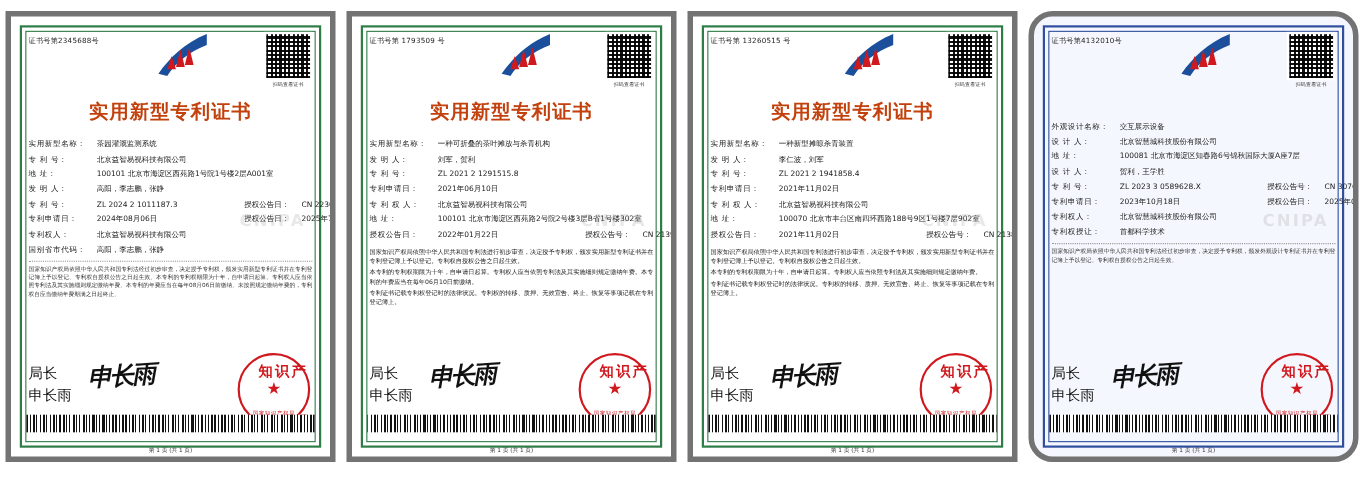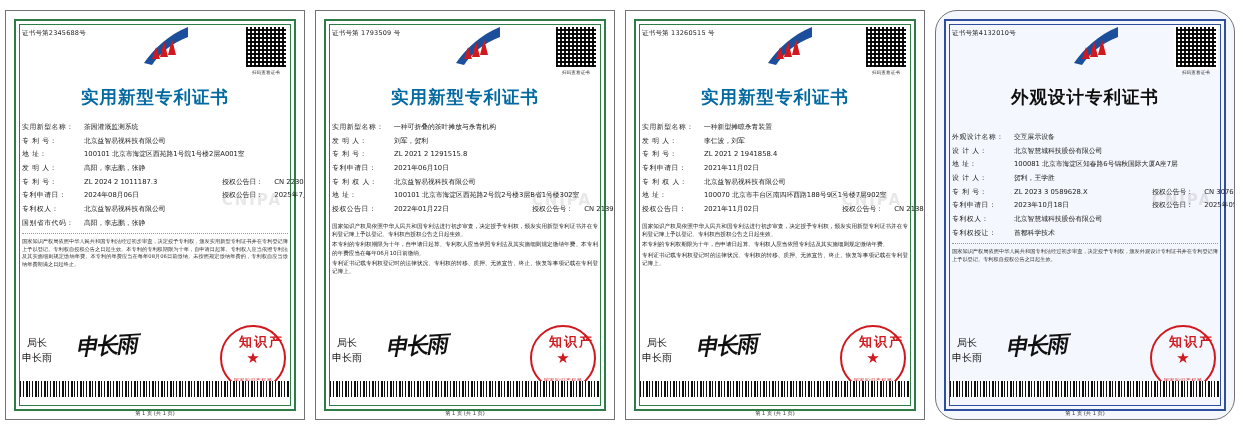--- a/index.html
+++ b/index.html
@@ -14,21 +14,21 @@
     flex-direction:row;
     width:1243px;height:435px;
     box-sizing:border-box;
   }
   .cert{
     position:relative;
     width:300px;height:410px;
     margin:10px 5px 0 5px;
     box-sizing:border-box;
     background:#ffffff;
-    border:1px solid #737373;
+    border:5px solid #737373;
     overflow:hidden;
   }
   
   .cert .frame{
     position:absolute;
     left:8px;top:8px;right:8px;bottom:8px;
     border:2px solid #2e7d46;
     box-sizing:border-box;
   }
   .cert .frame:before{
@@ -75,21 +75,21 @@
     border:2px solid #fff;
     position:relative;
   }
   .qrwrap{text-align:center;}
   .qrcap{font-size:4.5px;color:#333;margin-top:1px;letter-spacing:.2px;}
 
   .title{
     text-align:center;
     font-size:17.5px;
     font-weight:bold;
-    color:#0369a1;
+    color:#c2410c;
     letter-spacing:1px;
     margin-top:2px;
     font-family:"DejaVu Serif", serif;
   }
   .cert.blue .title{color:#0d0d0d;}
 
   .fields{
     margin-top:14px;
     font-size:6.8px;
     color:#1a1a1a;
@@ -137,21 +137,21 @@
     text-align:justify;
   }
 
   .signrow{
     position:absolute;
     left:0;right:0;bottom:18px;
     height:62px;
   }
   .sigtitle{
     position:absolute;left:0;top:10px;
-    font-size:10px;line-height:1.5;color:#111;text-align:center;
+    font-size:13px;line-height:1.5;color:#111;
   }
   .sigscript{
     position:absolute;left:54px;top:6px;
     font-size:22px;
     font-family:"DejaVu Serif", serif;
     font-style:italic;
     font-weight:bold;
     color:#111;
     letter-spacing:-2px;
     transform:rotate(-4deg);
@@ -466,21 +466,20 @@
             <path d="M22 34 L26 18 L30 34 Z" fill="#d0191e"></path>
             <path d="M30 32 L34 16 L38 32 Z" fill="#d0191e"></path>
             <path d="M14 36 L18 24 L22 36 Z" fill="#d0191e"></path>
           </svg>
         </div>
         <div class="qrwrap">
           <div class="qr"></div>
           <div class="qrcap">扫码查看证书</div>
         </div>
       </div>
-      <div class="title">外观设计专利证书</div>
 
       <div class="fields">
         <div class="frow">
             <div class="flabel">外观设计名称：</div>
             <div class="fval">交互展示设备</div>
           </div>
         <div class="frow">
             <div class="flabel">设 计 人：</div>
             <div class="fval">北京智慧城科技股份有限公司</div>
           </div>

